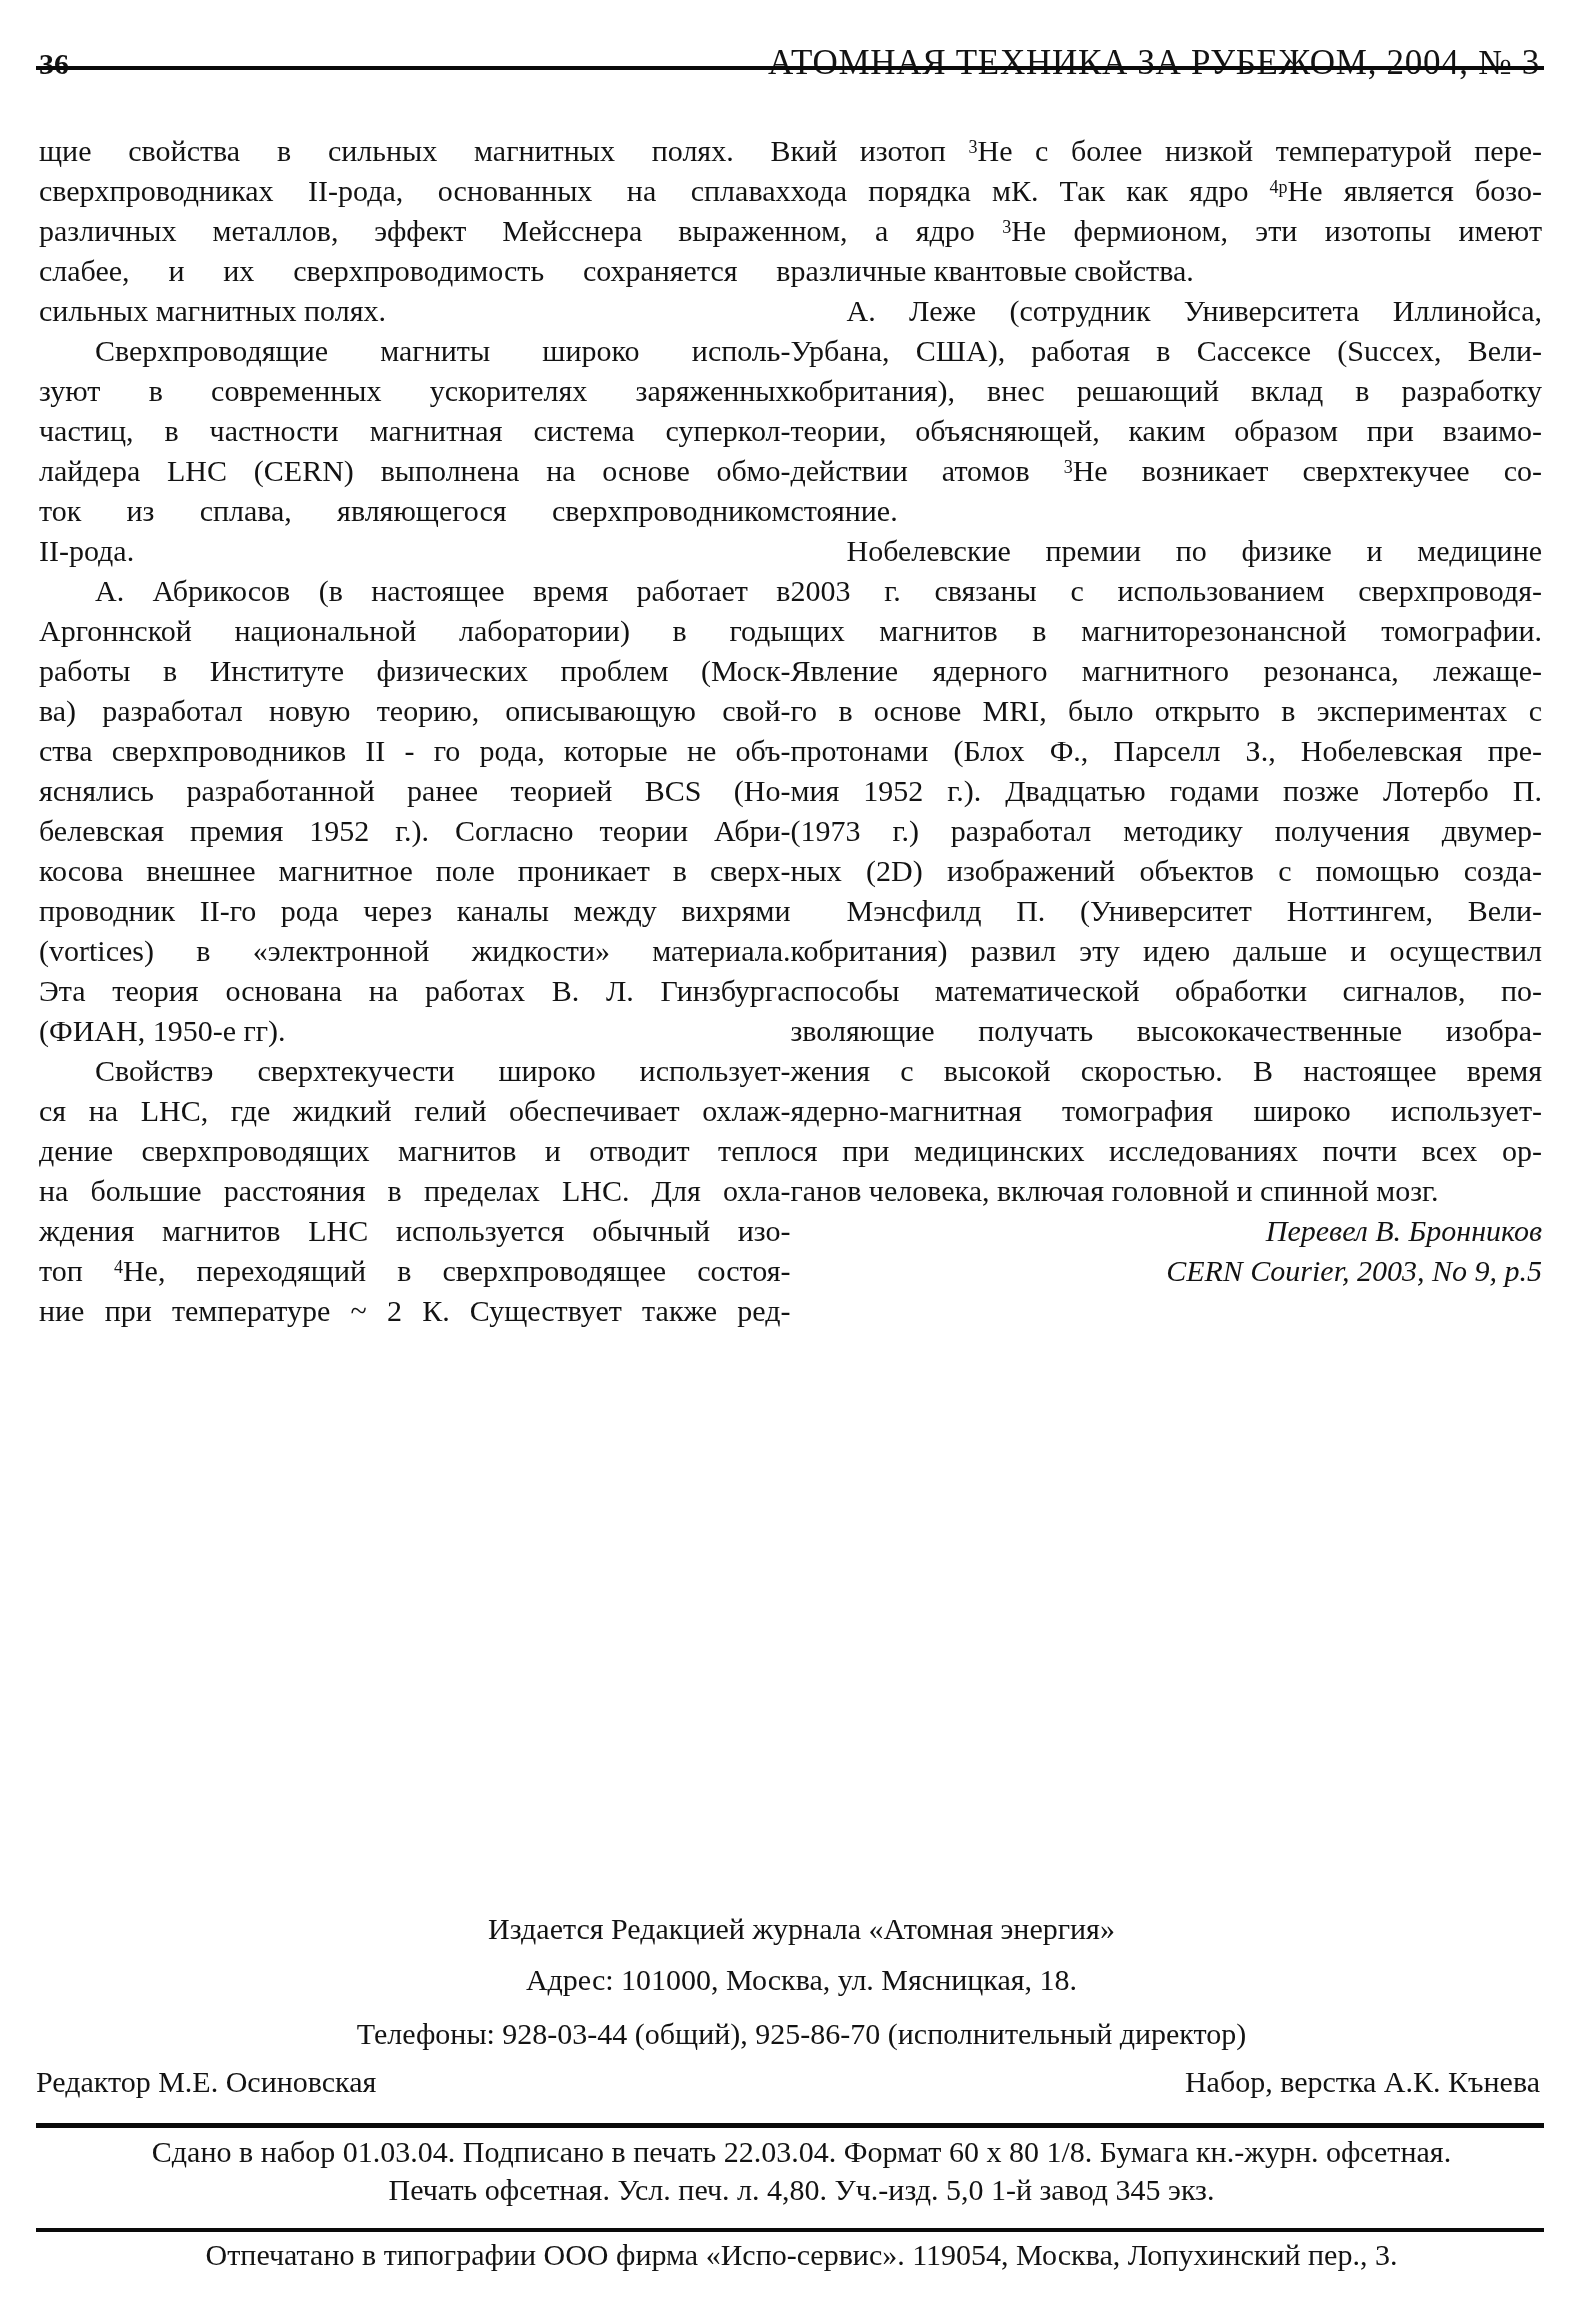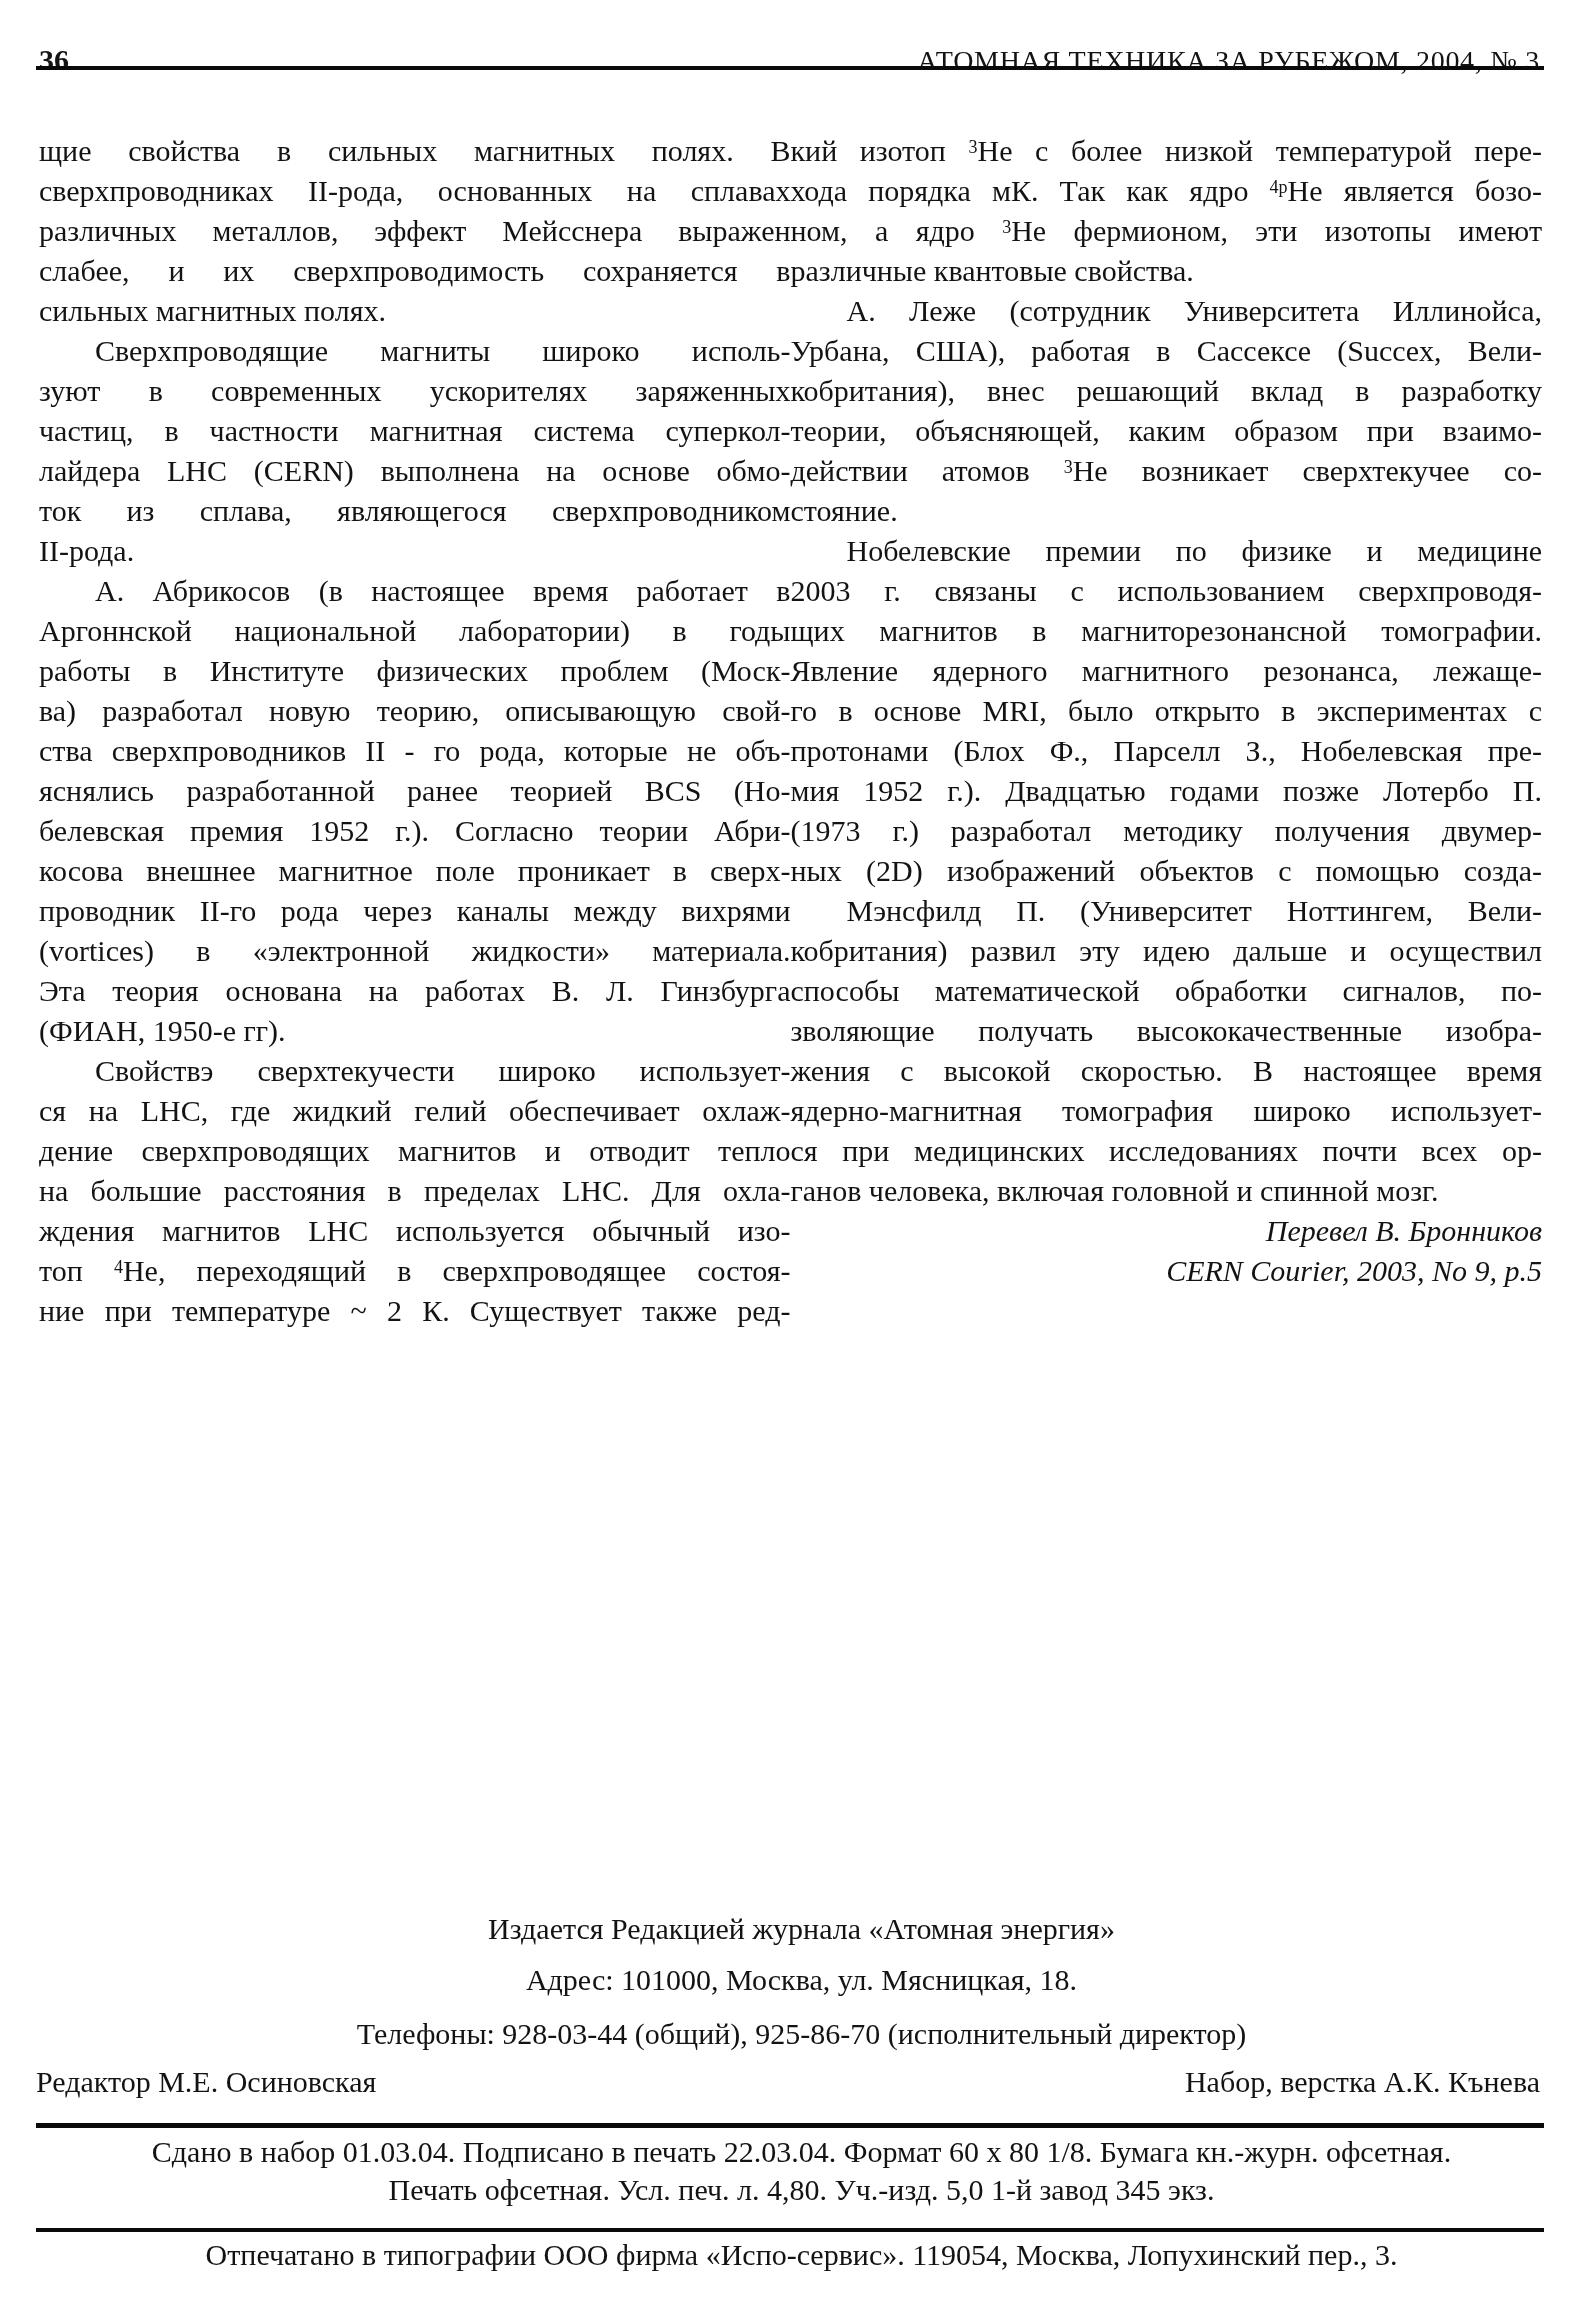--- a/index.html
+++ b/index.html
@@ -14,21 +14,21 @@
   }
   .header-row {
     position: absolute;
     top: 14.5px; left: 39px; right: 38px;
     display: flex;
     justify-content: space-between;
     align-items: baseline;
     margin-top: 28px;
   }
   .page-num { font-size: 30px; font-weight: bold; }
-  .journal-title { font-size: 28px; letter-spacing: 0.7px; }
+  .journal-title { font-size: 35px; letter-spacing: 0.7px; }
   .rule {
     position: absolute;
     left: 36px; right: 34px;
     background: #0a0a0a;
   }
   .rule-header { top: 66px; height: 4px; }
   .rule-footer-1 { top: 2123px; height: 5.3px; }
   .rule-footer-2 { top: 2228px; height: 4px; }
   .columns {
     position: absolute;

